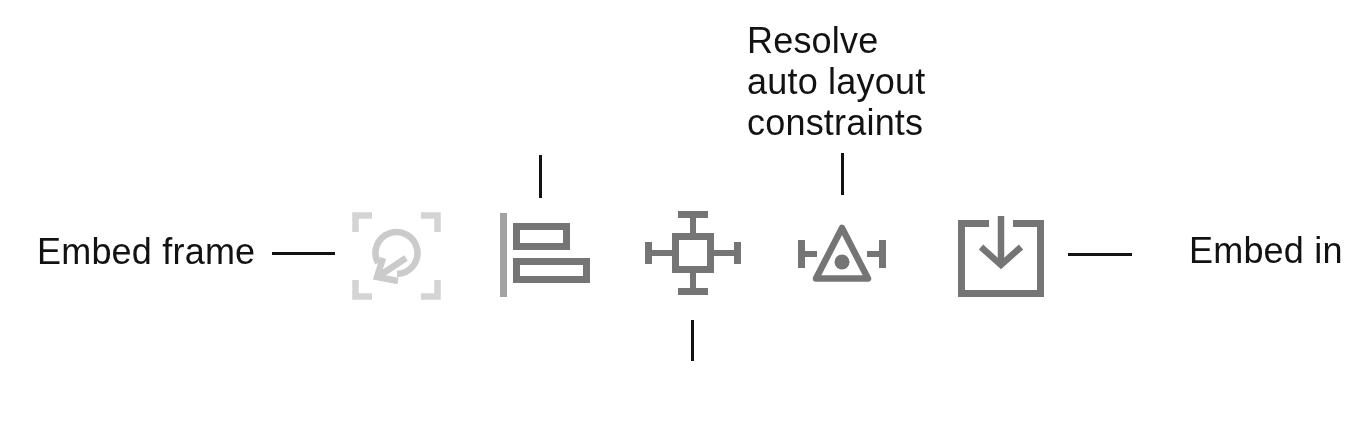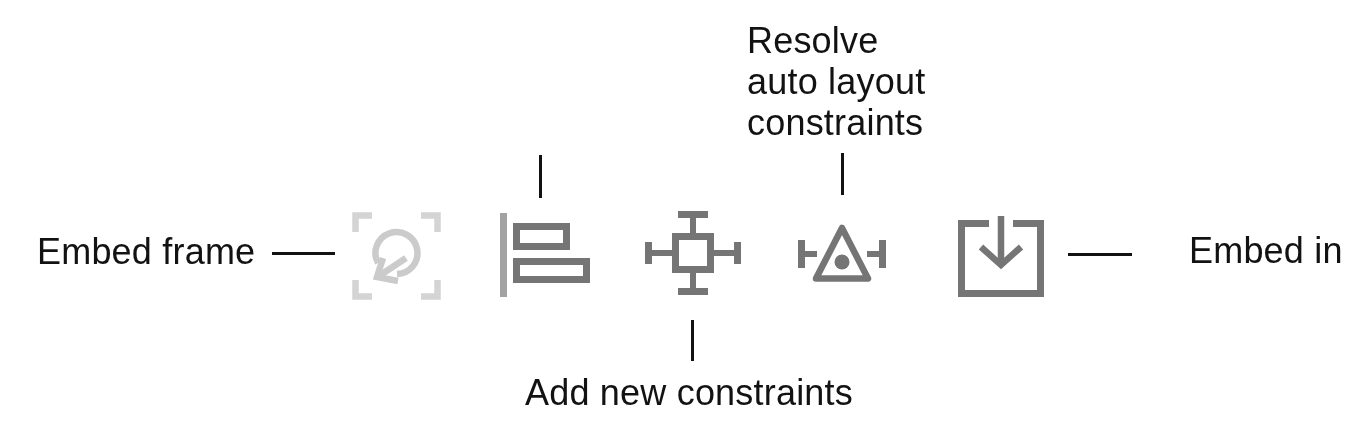--- a/index.html
+++ b/index.html
@@ -72,21 +72,20 @@
     <line class="stroke" stroke-width="7" x1="33" y1="5.5" x2="63" y2="5.5"></line>
     <line class="stroke" stroke-width="6" x1="48" y1="8.5" x2="48" y2="24"></line>
     <line class="stroke" stroke-width="7" x1="33" y1="82.5" x2="63" y2="82.5"></line>
     <line class="stroke" stroke-width="6" x1="48" y1="64" x2="48" y2="79.5"></line>
     <line class="stroke" stroke-width="7" x1="3.5" y1="33" x2="3.5" y2="55"></line>
     <line class="stroke" stroke-width="6" x1="7" y1="44" x2="27" y2="44"></line>
     <line class="stroke" stroke-width="7" x1="92.5" y1="33" x2="92.5" y2="55"></line>
     <line class="stroke" stroke-width="6" x1="69" y1="44" x2="89" y2="44"></line>
   </svg>
   <div class="vline" style="left:691px;top:320px;height:41px;"></div>
-  <div class="label" style="left:525px;top:372px;">Add new constraints</div>
 
   <div class="label" style="left:747px;top:20px;">Resolve
 auto layout
 constraints</div>
   <div class="vline" style="left:841px;top:153px;height:42px;"></div>
 
   <svg class="icon" style="left:798px;top:221px;" width="88" height="68" viewBox="0 0 88 68" role="img">
     <line class="stroke" stroke-width="7" x1="3.5" y1="19" x2="3.5" y2="47"></line>
     <line class="stroke" stroke-width="6" x1="7" y1="33" x2="19" y2="33"></line>
     <line class="stroke" stroke-width="7" x1="84.5" y1="19" x2="84.5" y2="47"></line>

